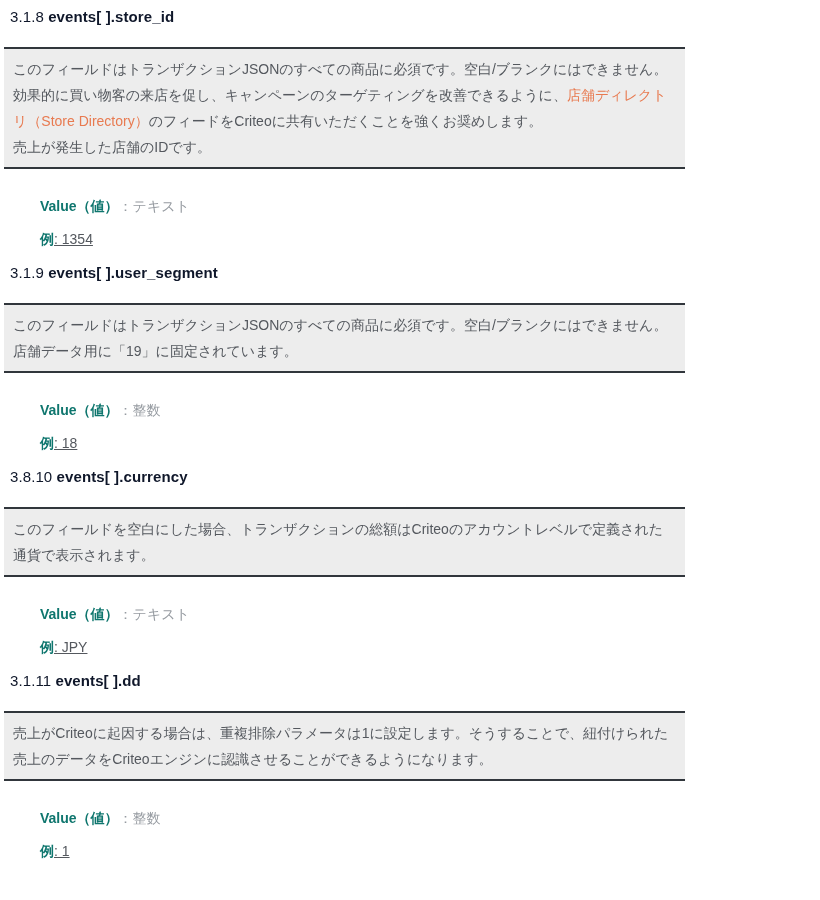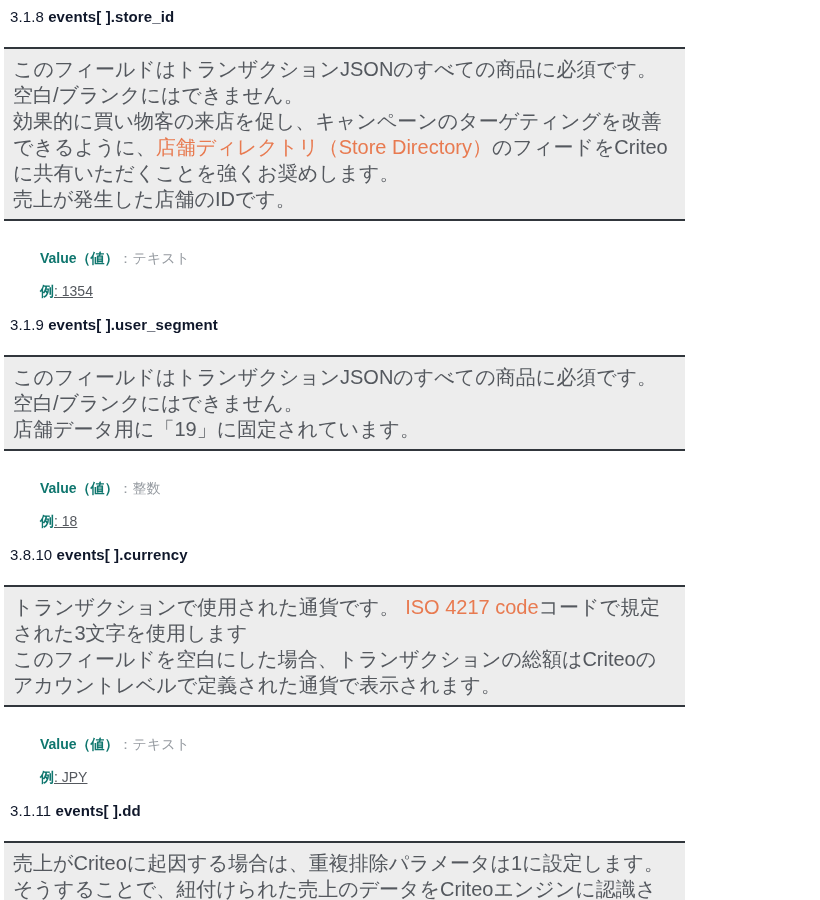--- a/index.html
+++ b/index.html
@@ -32,21 +32,21 @@
     font-weight: 700;
   }
   .note-box {
     box-sizing: border-box;
     width: 681px;
     margin: 21px 0 29px 4px;
     background: #ededed;
     border-top: 2px solid #31363c;
     border-bottom: 2px solid #31363c;
     padding: 7px 12px 7px 9px;
-    font-size: 20px;
+    font-size: 14px;
     line-height: 26px;
     color: #54585e;
   }
   .note-box p {
     margin: 0;
   }
   .note-link {
     color: #e87a50;
     text-decoration: none;
     cursor: pointer;
@@ -94,21 +94,20 @@
           <p><span>このフィールドはトランザクションJSONのすべての商品に必須です。空白/ブランクにはできません。</span></p>
           <p><span>店舗データ用に「19」に固定されています。</span></p>
         </div>
     <p class="value-line"><span class="v-label">Value（値）</span><span class="v-type">：整数</span></p>
     <p class="example-line"><span class="e-label">例</span><span class="e-value">: 18</span></p>
   </section>
 
   <section class="doc-section">
     <h3 class="section-heading"><span class="h-num">3.8.10</span> <span class="h-name">events[ ].currency</span></h3>
     <div class="note-box">
-          <p><span>トランザクションで使用された通貨です。 </span><a class="note-link">ISO 4217 code</a><span>コードで規定された3文字を使用します</span></p>
           <p><span>このフィールドを空白にした場合、トランザクションの総額はCriteoのアカウントレベルで定義された通貨で表示されます。</span></p>
         </div>
     <p class="value-line"><span class="v-label">Value（値）</span><span class="v-type">：テキスト</span></p>
     <p class="example-line"><span class="e-label">例</span><span class="e-value">: JPY</span></p>
   </section>
 
   <section class="doc-section">
     <h3 class="section-heading"><span class="h-num">3.1.11</span> <span class="h-name">events[ ].dd</span></h3>
     <div class="note-box">
           <p><span>売上がCriteoに起因する場合は、重複排除パラメータは1に設定します。そうすることで、紐付けられた売上のデータをCriteoエンジンに認識させることができるようになります。</span></p>

